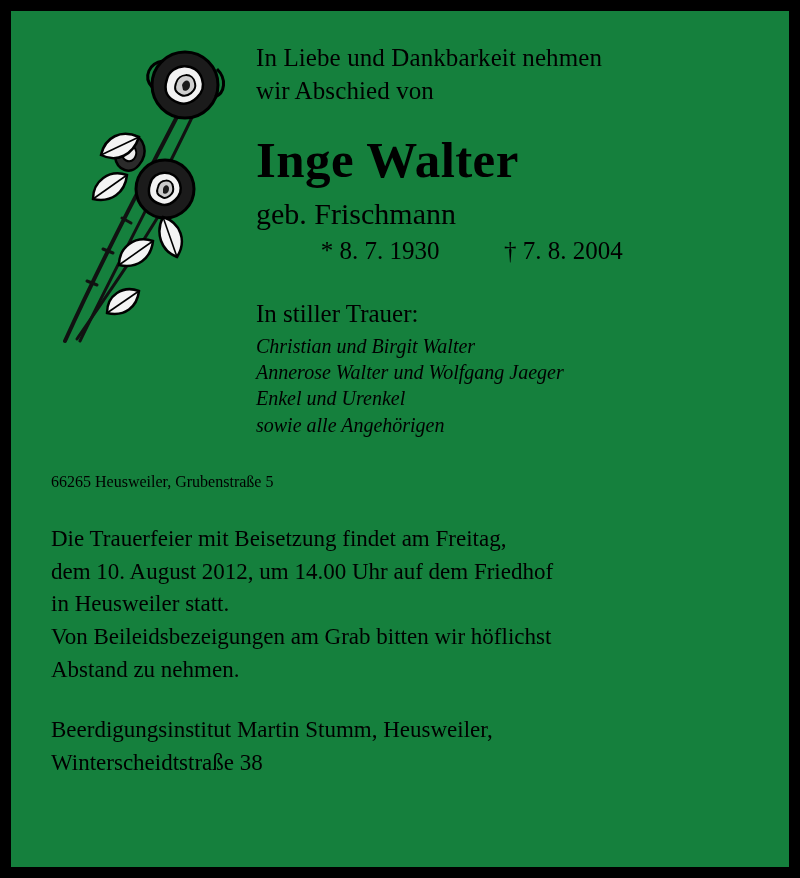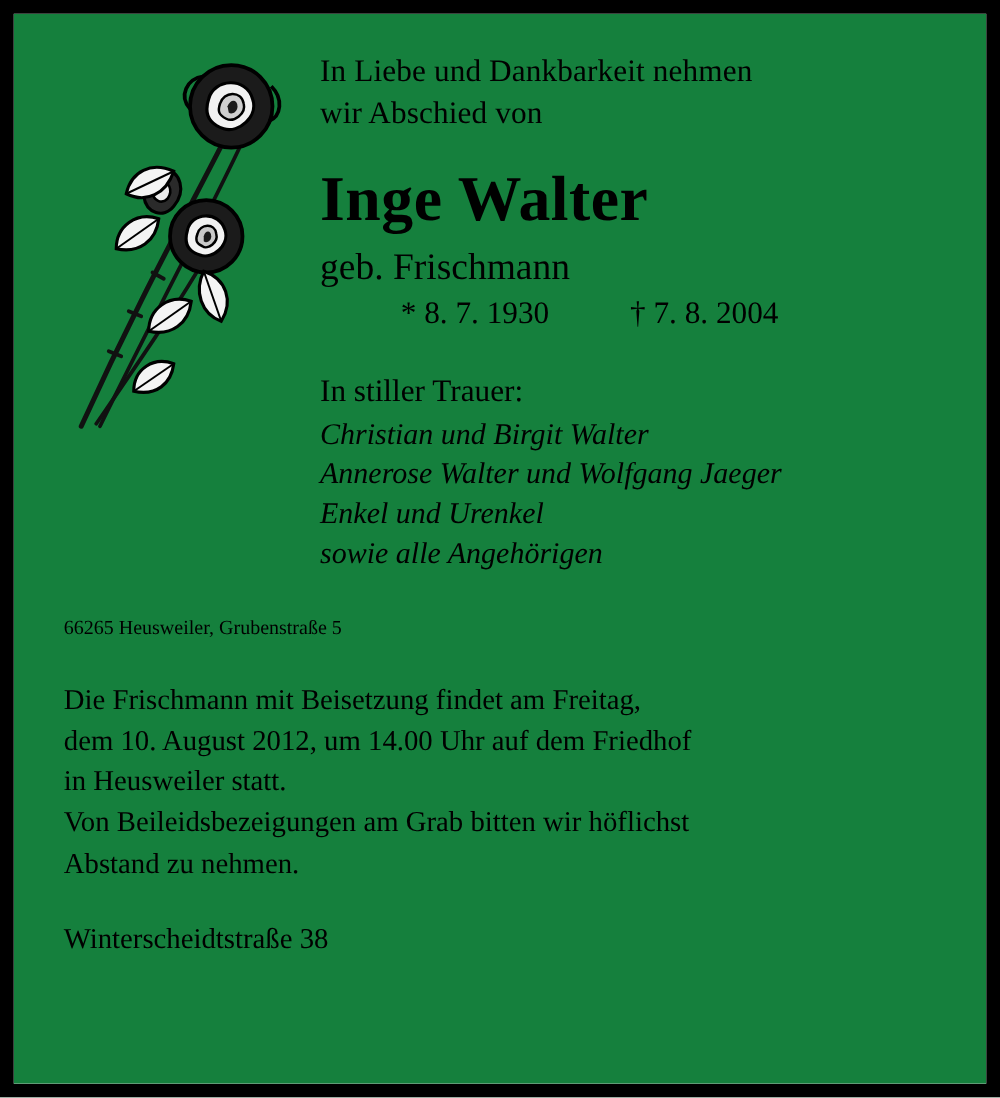--- a/index.html
+++ b/index.html
@@ -79,21 +79,21 @@
     display: inline-block;
   }
 
   .mourning-label {
     font-size: 25px;
     margin-top: 32px;
     margin-bottom: 5px;
   }
   .mourners {
     font-style: italic;
-    font-size: 24px;
+    font-size: 20px;
     line-height: 1.32;
   }
   .mourners div {
     white-space: nowrap;
   }
 
   
   .address {
     margin-top: 34px;
     margin-left: 10px;
@@ -199,25 +199,26 @@
         <div>Christian und Birgit Walter</div>
         <div>Annerose Walter und Wolfgang Jaeger</div>
         <div>Enkel und Urenkel</div>
         <div>sowie alle Angehörigen</div>
       </div>
     </div>
 
     <div class="address">66265 Heusweiler, Grubenstraße 5</div>
 
     <div class="ceremony">
-      <div>Die Frischmann mit Beisetzung findet am Freitag,</div>
+      <div>Die Trauerfeier mit Beisetzung findet am Freitag,</div>
       <div>dem 10. August 2012, um 14.00 Uhr auf dem Friedhof</div>
       <div>in Heusweiler statt.</div>
       <div>Von Beileidsbezeigungen am Grab bitten wir höflichst</div>
       <div>Abstand zu nehmen.</div>
     </div>
 
     <div class="funeral-home">
+      <div>Beerdigungsinstitut Martin Stumm, Heusweiler,</div>
       <div>Winterscheidtstraße 38</div>
     </div>
 
   </div>
 </div>
 
 </body></html>

